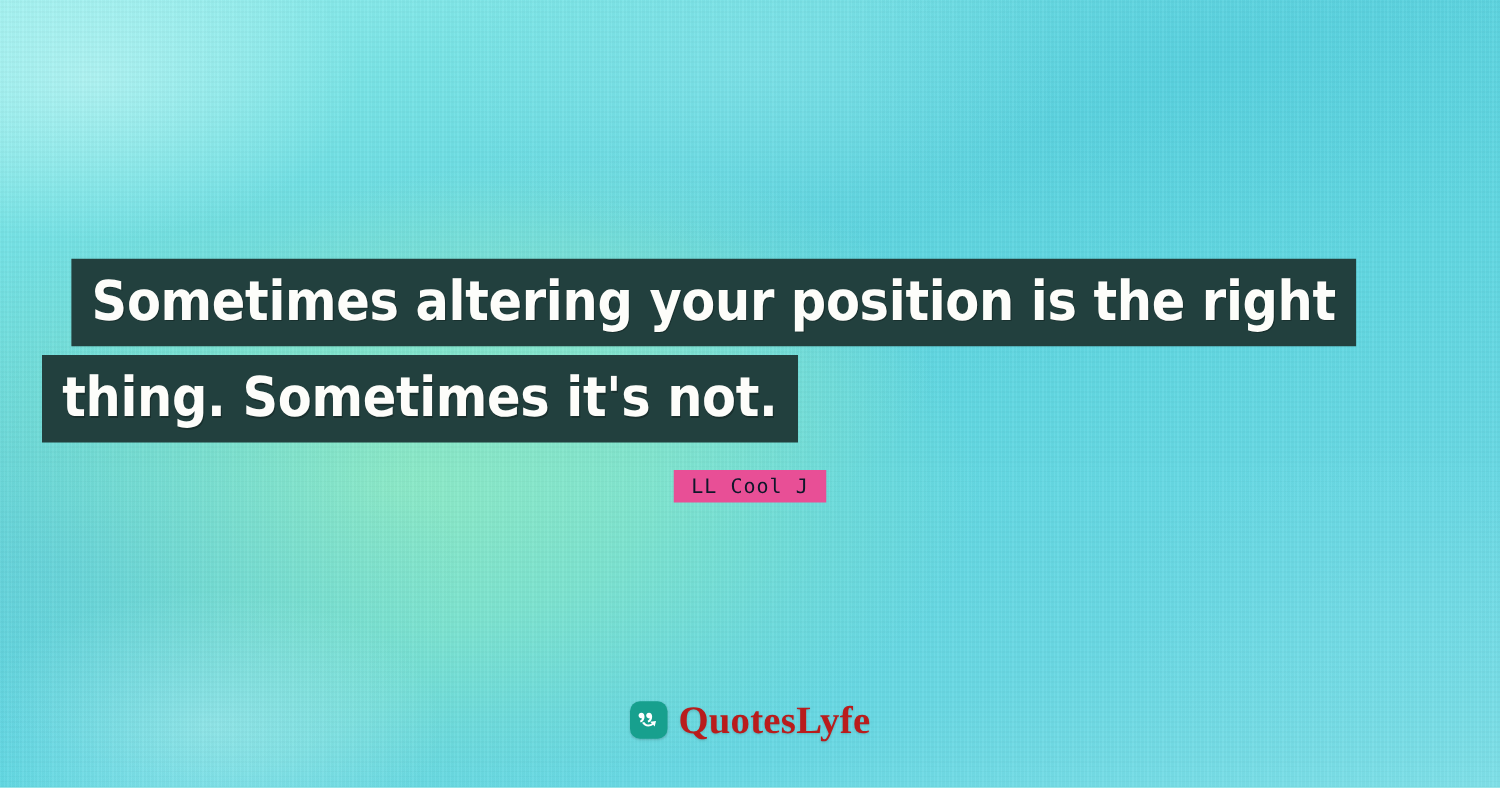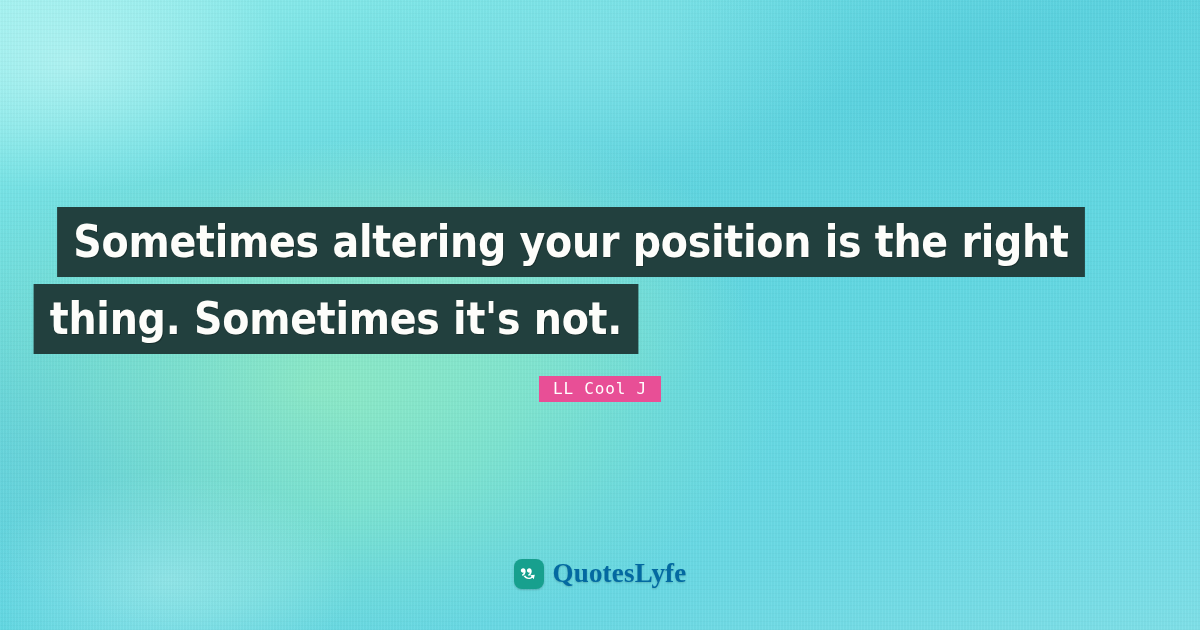--- a/index.html
+++ b/index.html
@@ -115,21 +115,21 @@
 
   
   #author-badge {
     position:absolute;
     top:376px; left:0; width:1200px;
     text-align:center;
   }
   #author-badge .pill {
     display:inline-block;
     background:#e84f96;
-    color:#ffffff;
+    color:#0f172a;
     font-family:"DejaVu Sans Mono", monospace;
     font-size:16px;
     font-weight:400;
     letter-spacing:0.8px;
     line-height:26px;
     padding:0 14px;
   }
 
   
   #brand {
@@ -143,22 +143,22 @@
     border-radius:8px;
     background:#17a08e;
     display:flex; align-items:center; justify-content:center;
     box-shadow:0 1px 2px rgba(0,0,0,0.18);
     flex:0 0 auto;
   }
 
   #brand .wordmark {
     font-family:"Liberation Serif", serif;
     font-weight:700;
-    font-size:27px;
-    color:#0369a1;
+    font-size:31px;
+    color:#b91c1c;
     letter-spacing:0.2px;
     text-shadow:0 1px 2px rgba(0,0,0,0.18);
   }
 </style>
 </head>
 <body>
 
 <div id="poster">
 
   <div class="bg-layer bg-base"></div>

